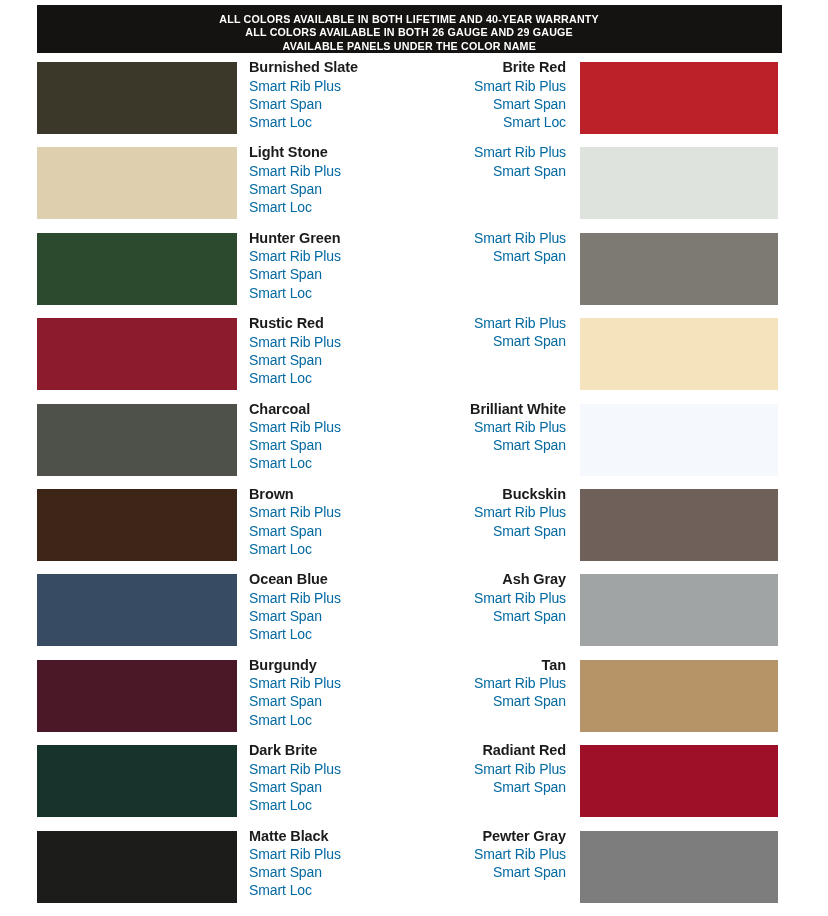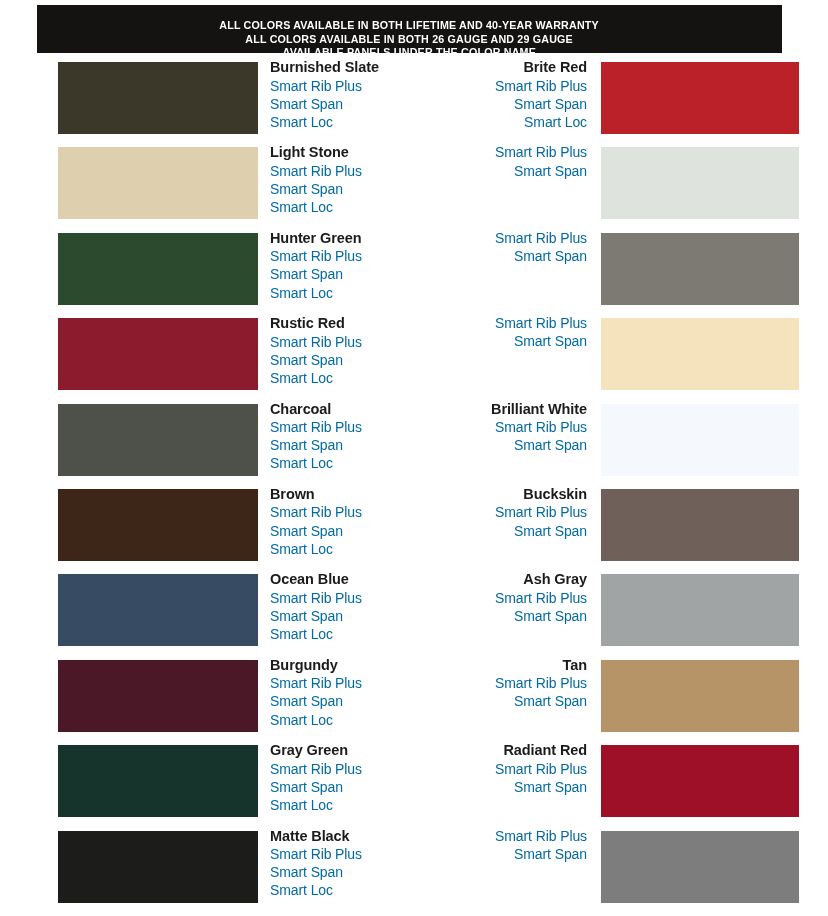--- a/index.html
+++ b/index.html
@@ -27,21 +27,21 @@
     position: absolute;
     left: 37px;
     top: 5px;
     width: 745px;
     height: 48px;
     background: #151312;
     color: #ffffff;
     display: flex;
     flex-direction: column;
     align-items: center;
-    justify-content: space-between;
+    justify-content: flex-end;
     box-sizing: border-box;
     padding: 14px 0 0 0;
   }
   .banner-line {
     font-family: "Liberation Sans Narrow", "Liberation Sans", sans-serif;
     font-weight: bold;
     font-size: 11.5px;
     line-height: 13.5px;
     letter-spacing: 0.2px;
     white-space: nowrap;
@@ -52,21 +52,20 @@
   
   .rows {
     position: absolute;
     left: 0;
     top: 62px;
     width: 828px;
   }
   .row {
     position: relative;
     height: 85.4px;
-    margin-left: 21px;
   }
 
   .swatch {
     position: absolute;
     top: 0;
     height: 72px;
     box-sizing: border-box;
   }
   .swatch.left {
     left: 37px;
@@ -234,21 +233,21 @@
         <div class="swatch right" title="Tan" style="background: rgb(183, 148, 104);"></div>
         <div class="labels right">
           <div class="color-name">Tan</div>
           <div class="panel">Smart Rib Plus</div>
           <div class="panel">Smart Span</div>
         </div>
       </div>
       <div class="row">
         <div class="swatch left" title="Dark Green" style="background: rgb(23, 52, 44);"></div>
         <div class="labels left">
-          <div class="color-name">Gray Green</div>
+          <div class="color-name">Dark Brite</div>
           <div class="panel">Smart Rib Plus</div>
           <div class="panel">Smart Span</div>
           <div class="panel">Smart Loc</div>
         </div>
         <div class="swatch right" title="Radiant Red" style="background: rgb(158, 16, 40);"></div>
         <div class="labels right">
           <div class="color-name">Radiant Red</div>
           <div class="panel">Smart Rib Plus</div>
           <div class="panel">Smart Span</div>
         </div>
@@ -256,19 +255,20 @@
       <div class="row">
         <div class="swatch left" title="Matte Black" style="background: rgb(28, 28, 26);"></div>
         <div class="labels left">
           <div class="color-name">Matte Black</div>
           <div class="panel">Smart Rib Plus</div>
           <div class="panel">Smart Span</div>
           <div class="panel">Smart Loc</div>
         </div>
         <div class="swatch right" title="Pewter Gray" style="background: rgb(125, 125, 125);"></div>
         <div class="labels right">
+          <div class="color-name">Pewter Gray</div>
           <div class="panel">Smart Rib Plus</div>
           <div class="panel">Smart Span</div>
         </div>
       </div>
     </div>
 
 </div>
 
 </body></html>

